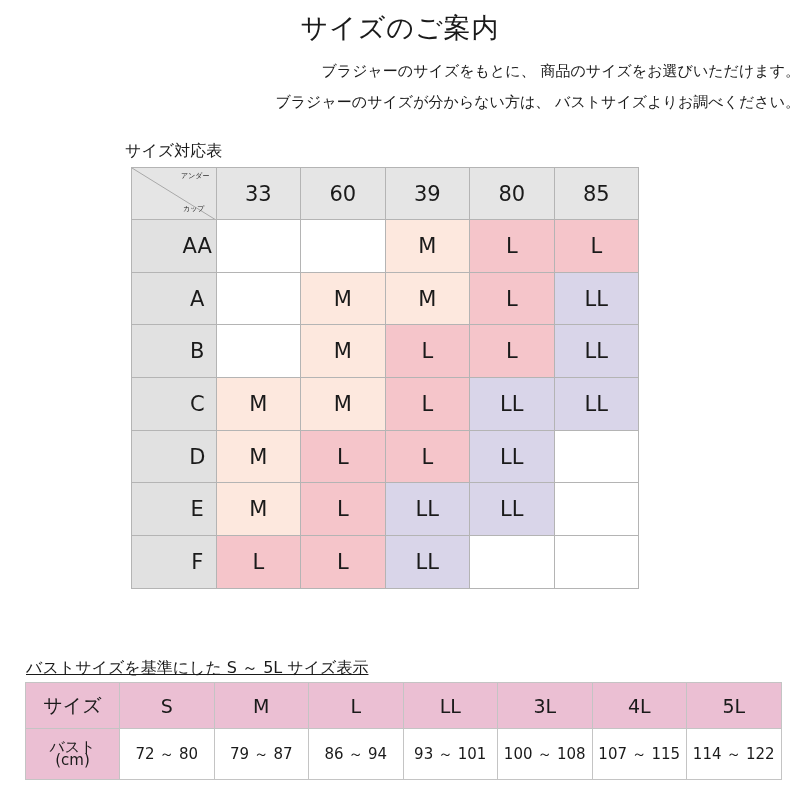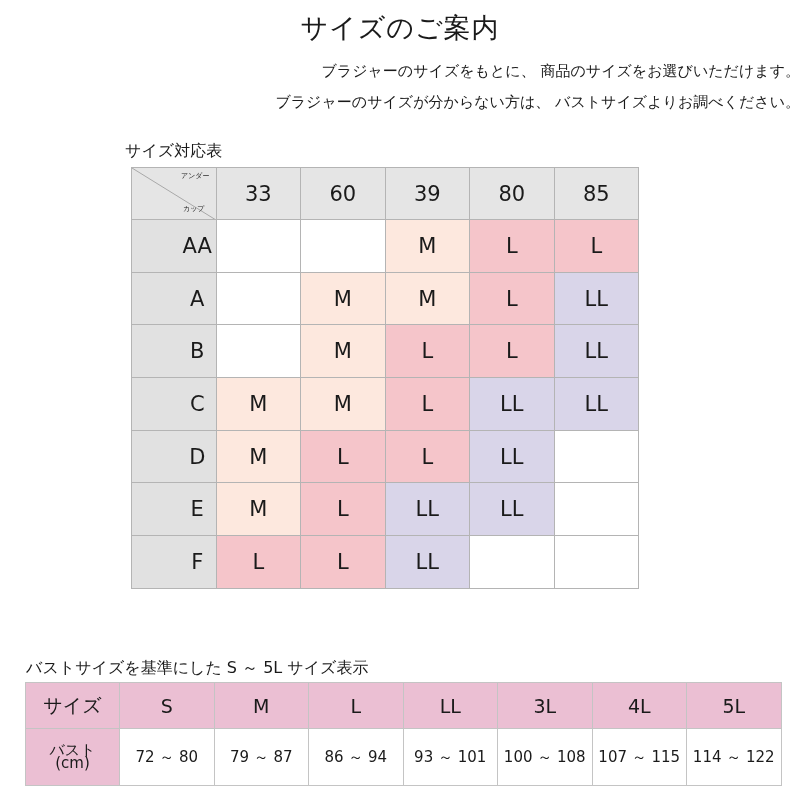--- a/index.html
+++ b/index.html
@@ -15,25 +15,25 @@
   table.chart tr.head td { height: 52px; background: #e5e5e5; font-size: 21px; }
   table.chart td.rowh { background: #e1e1e1; padding-left: 47px; }
   td.corner { position: relative; background: #e1e1e1; overflow: hidden; }
   td.corner .diag { position: absolute; inset: 0; }
   td.corner .under { position: absolute; top: 3px; right: 6px; font-size: 7px; }
   td.corner .cup { position: absolute; bottom: 5px; left: 3px; font-size: 7px; margin-left: 48px; }
   .c-M { background: #fde8de; }
   .c-L { background: #f5c5ca; }
   .c-LL { background: #d9d5e9; }
   .c-empty { background: #ffffff; }
-  .sec2-title { position: absolute; top: 658px; left: 26px; font-size: 16px; }
+  .sec2-title { position: absolute; top: 658px; left: 26px; font-size: 16px; text-decoration: underline; }
   table.bust { position: absolute; top: 682px; left: 25px; border-collapse: collapse; padding-left: 33px; }
   table.bust td { border: 1px solid #c4c4c4; text-align: center; vertical-align: middle; }
   table.bust tr.h td { height: 46px; background: #ebbfd3; font-size: 19px; }
-  table.bust tr.d td { height: 57px; background: #ffffff; font-size: 15px; }
+  table.bust tr.d td { height: 51px; background: #ffffff; font-size: 15px; }
   table.bust td.lab { width: 94px; background: #ebbfd3 !important; font-size: 12px; line-height: 13px; }
   table.bust td.val { width: 94.5px; }
 </style>
 </head>
 <body>
 
 <h1 class="title">サイズのご案内</h1>
 <p class="sub sub1">ブラジャーのサイズをもとに、 商品のサイズをお選びいただけます。</p>
 <p class="sub sub2">ブラジャーのサイズが分からない方は、 バストサイズよりお調べください。</p>
 

